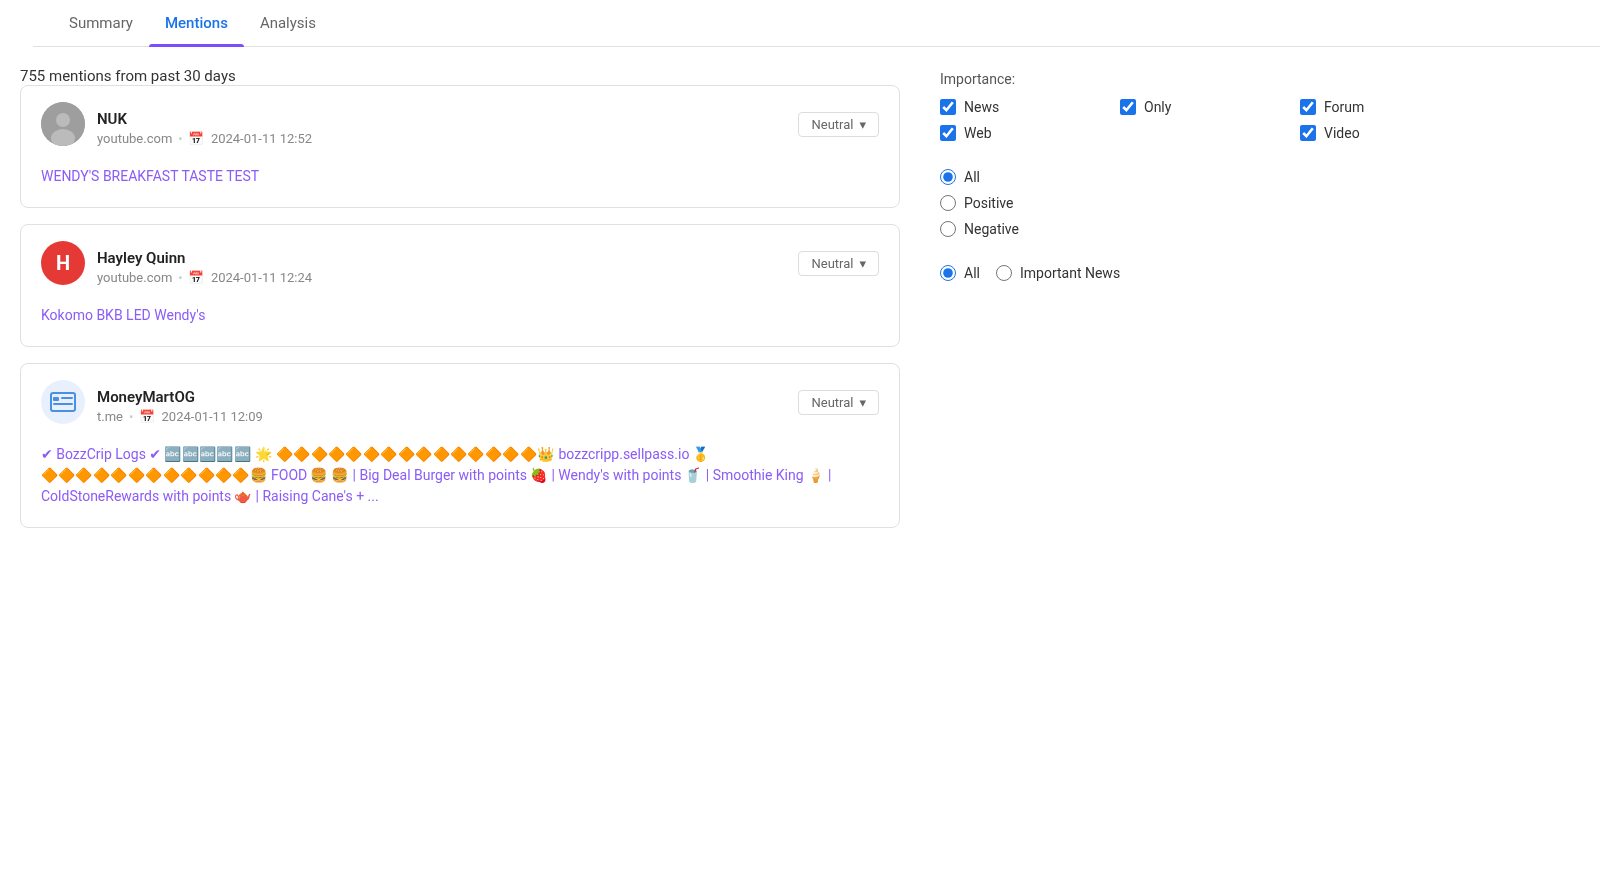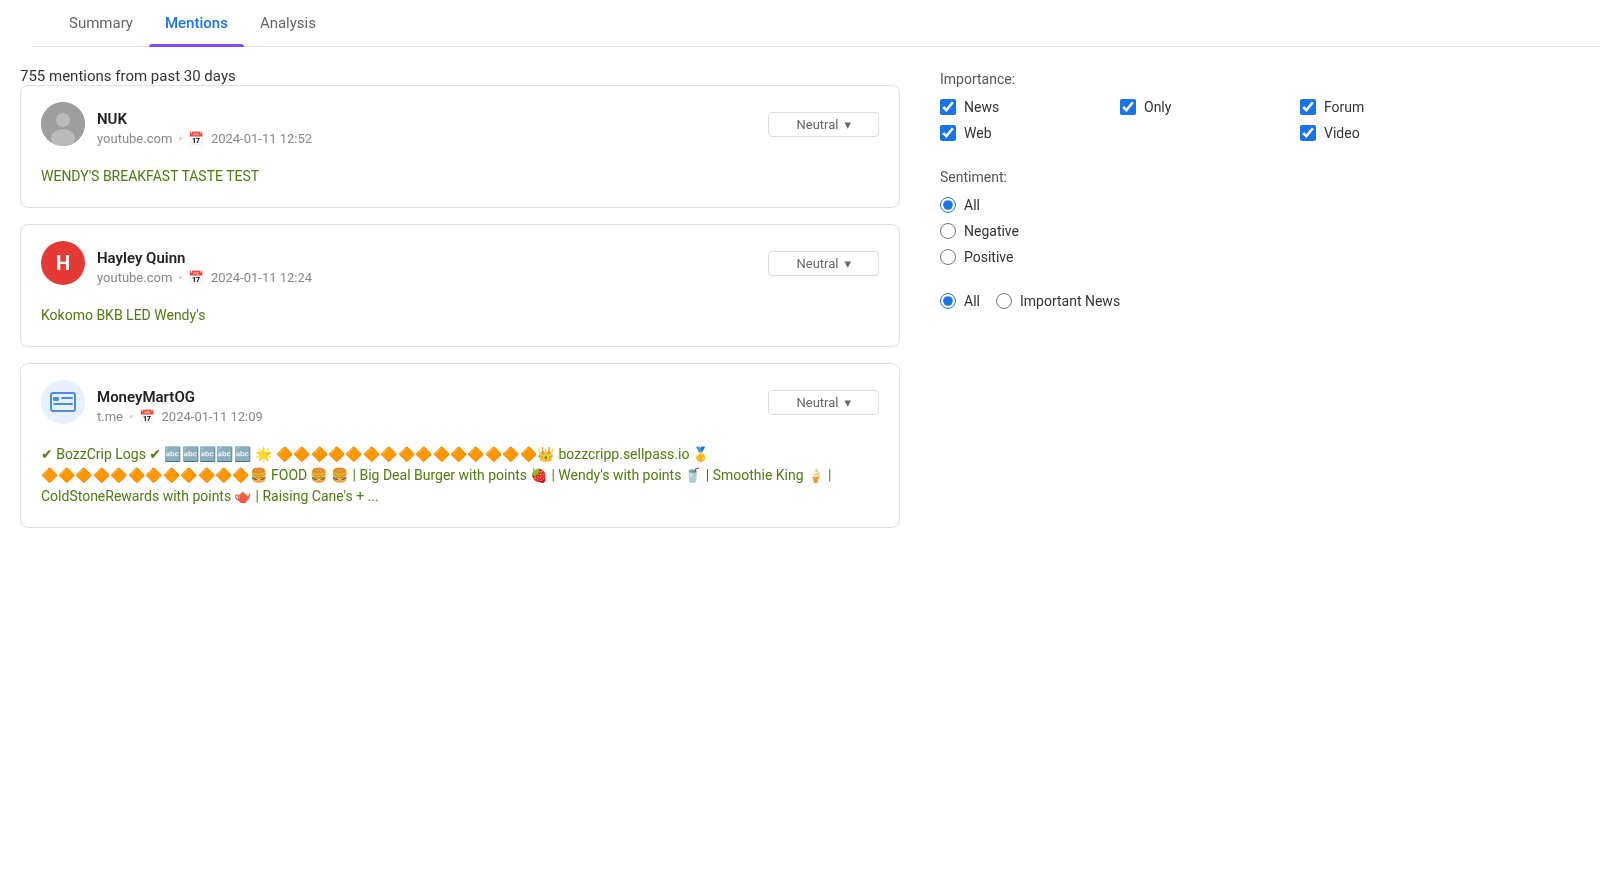--- a/index.html
+++ b/index.html
@@ -111,31 +111,31 @@
 
     .calendar-icon {
       display: inline-block;
       font-size: 13px;
     }
 
     .sentiment-badge {
       display: flex;
       align-items: center;
       gap: 6px;
-      padding: 4px 27px;
+      padding: 4px 12px;
       border: 1px solid #ddd;
       border-radius: 4px;
       color: #666;
       font-size: 13px;
       background: #fff;
     }
 
     .mention-content {
       font-size: 14px;
-      color: #4d7c0f;
+      color: #8b5cf6;
       line-height: 1.5;
       padding: 8px 0 4px 0;
     }
 
     
     .filters-section {
       width: 360px;
       flex-shrink: 0;
       padding-top: 4px;
     }
@@ -333,33 +333,32 @@
         </label>
         <div></div>
         <label class="checkbox-item">
           <input type="checkbox" checked="" style="">
           <span>Video</span>
         </label>
       </div>
     </div>
 
     <div class="filter-group">
-      <div class="filter-label">Sentiment:</div>
       <div class="radio-group">
         <label class="radio-item">
           <input type="radio" name="sentiment" checked="" style="">
           <span>All</span>
         </label>
         <label class="radio-item">
           <input type="radio" name="sentiment" style="">
+          <span>Positive</span>
+        </label>
+        <label class="radio-item">
+          <input type="radio" name="sentiment" style="">
           <span>Negative</span>
-        </label>
-        <label class="radio-item">
-          <input type="radio" name="sentiment" style="">
-          <span>Positive</span>
         </label>
       </div>
     </div>
 
     <div class="filter-group">
       <div class="importance-group">
         <label class="radio-item">
           <input type="radio" name="importance" checked="" style="">
           <span>All</span>
         </label>

